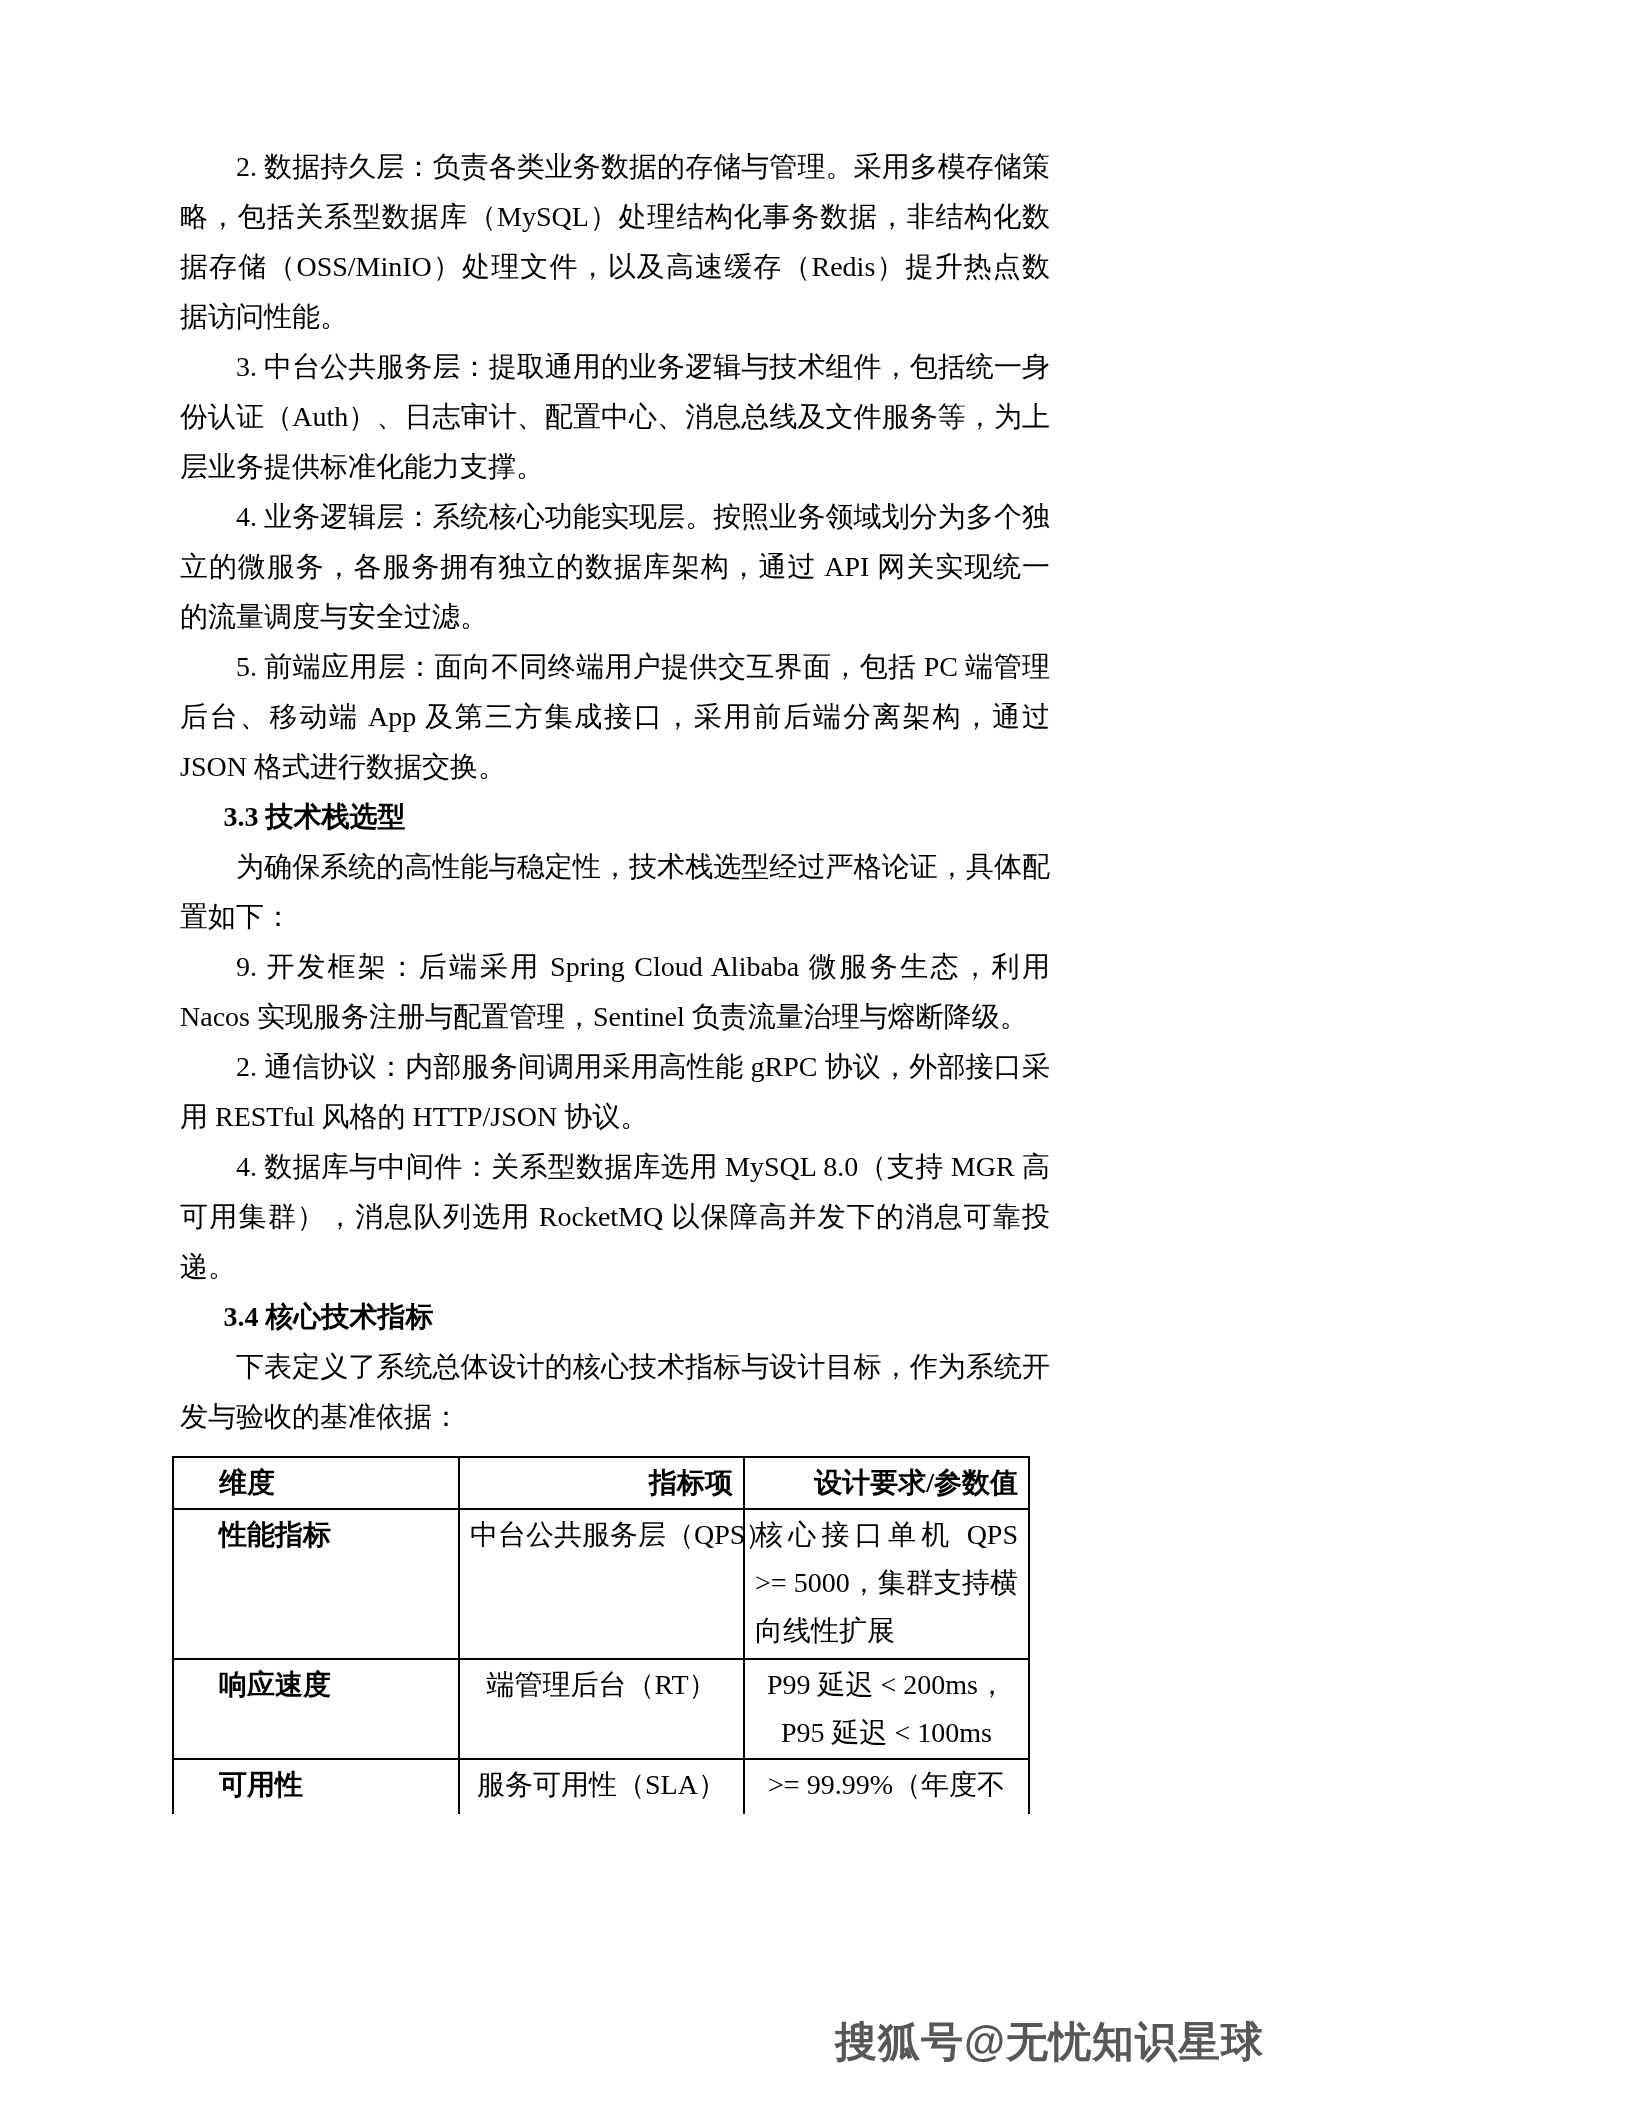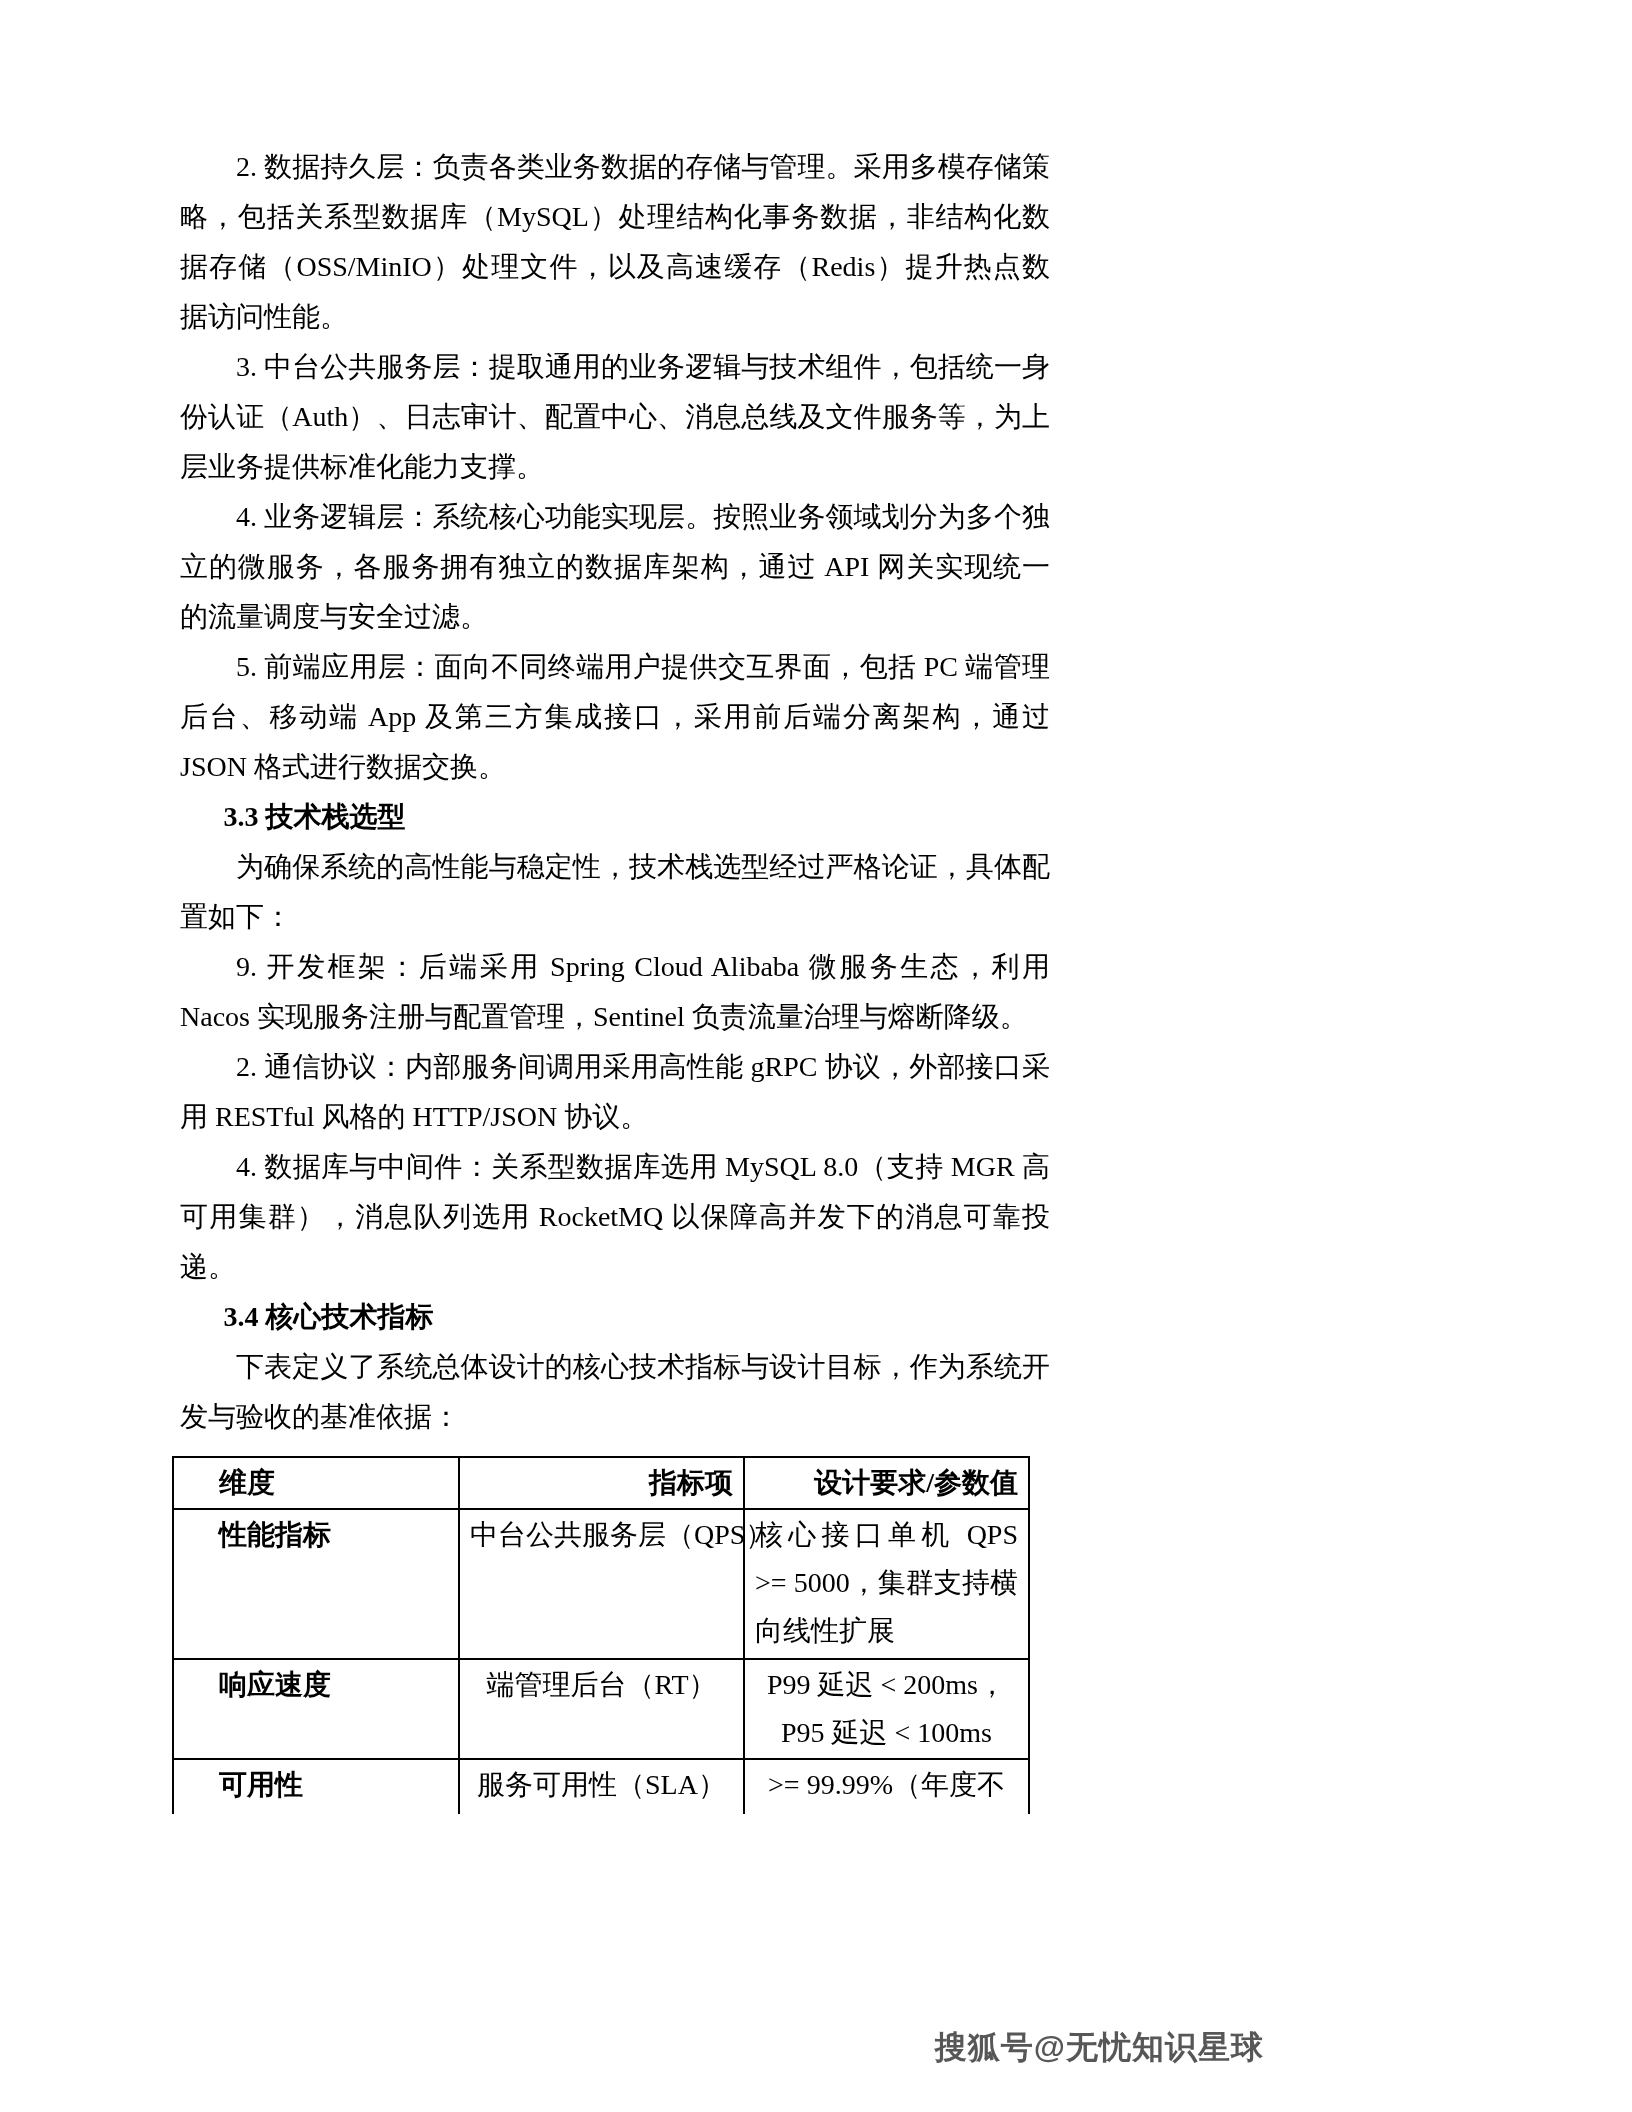--- a/index.html
+++ b/index.html
@@ -14,21 +14,21 @@
   table.spec{border-collapse:collapse;table-layout:fixed;width:856px;}
   .spec th,.spec td{border:2px solid #000;font-size:28px;line-height:48px;vertical-align:top;padding:1px 10px;}
   .spec th{font-weight:bold;text-align:right;height:48px;}
   .spec th.first,.spec td.first{text-align:left;padding-left:45px;font-weight:bold;}
   .spec td.center{text-align:center;}
   .spec td.just{text-align:justify;}
   .spec tr.r1 td{height:150px;}
   .spec tr.r2 td{height:100px;margin-left:40px;}
   .spec tr.r3 td{height:90px;}
   .nowrap{white-space:nowrap;}
-  .watermark{position:absolute;right:368px;bottom:42px;font-size:32px;font-weight:700;
+  .watermark{position:absolute;right:368px;bottom:42px;font-size:42px;font-weight:700;
              color:rgba(45,45,45,0.8);letter-spacing:1px;
              font-family:"Liberation Sans","DejaVu Sans",sans-serif;}
 </style>
 </head>
 <body>
 
 <div class="page">
   <div class="doc">
 
     <p class="para">2. 数据持久层：负责各类业务数据的存储与管理。采用多模存储策略，包括关系型数据库（MySQL）处理结构化事务数据，非结构化数据存储（OSS/MinIO）处理文件，以及高速缓存（Redis）提升热点数据访问性能。</p>

